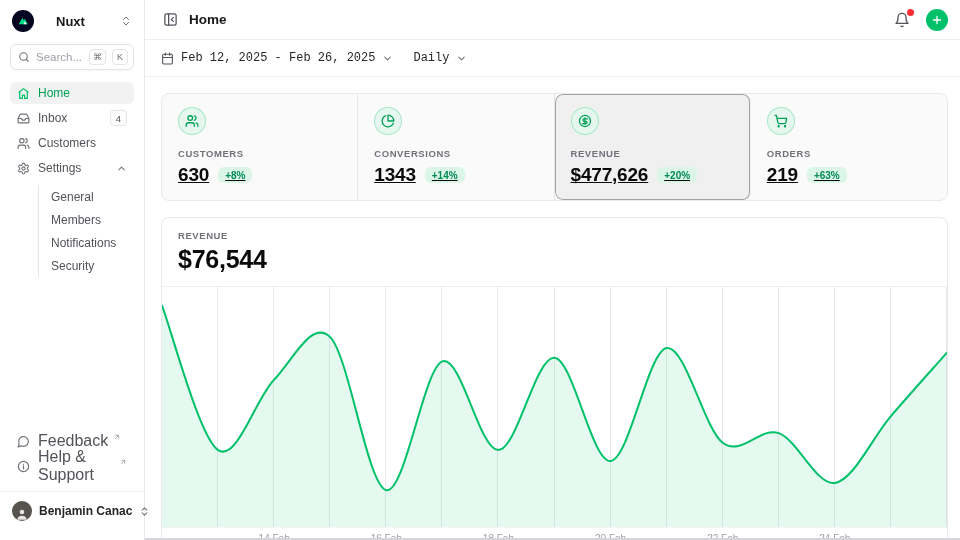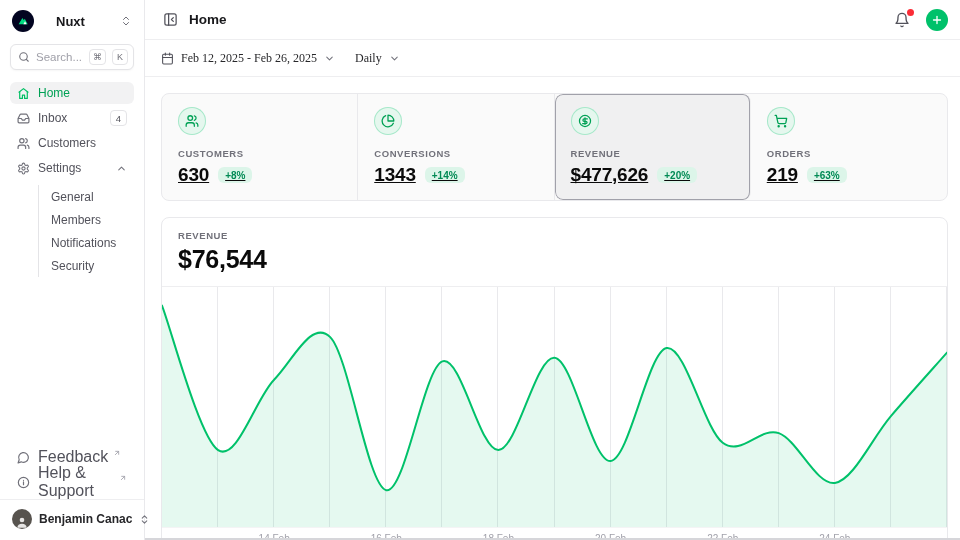--- a/index.html
+++ b/index.html
@@ -29,36 +29,36 @@
   .nav-item .nicon { color: #71717a; display: flex; flex: none; }
   .nav-item.active { background: #f2f2f3; color: #00A155; }
   .nav-item.active .nicon { color: #00BF63; }
   .nav-badge { margin-left: auto; min-width: 17px; height: 16px; border: 1px solid #e4e4e7; border-radius: 4px; font-size: 9.5px; color: #52525b; display: flex; align-items: center; justify-content: center; background: #fff; }
   .nav-chevron { margin-left: auto; color: #71717a; display: flex; }
   .sub-list { margin: 3px 0 1px 28px; border-left: 1px solid #e4e4e7; display: flex; flex-direction: column; }
   .sub-item { font-size: 12px; font-weight: 500; color: #52525b; padding: 4.5px 0 4.5px 12px; cursor: pointer; border-radius: 6px; }
   .sb-footer { margin-top: auto; display: flex; flex-direction: column; gap: 3px; padding-bottom: 6px; }
   .link-item { display: flex; align-items: center; gap: 8px; height: 22px; padding: 0 7px; font-size: 16px; font-weight: 500; color: #52525b; cursor: pointer; }
   .ext-arrow { color: #a1a1aa; display: flex; margin-left: -3px; margin-bottom: 8px; }
-  .sb-user-wrap { border-top: 1px solid #eeeef0; margin: 0 -10px; padding: 7px 10px 9px; }
+  .sb-user-wrap { border-top: 1px solid #eeeef0; margin: 8px -10px; padding: 7px 10px 9px; }
   .sb-user { display: flex; align-items: center; gap: 7px; padding: 2px; border-radius: 6px; cursor: pointer; }
   .avatar { width: 20px; height: 20px; border-radius: 50%; background: #57534e; color: #e7e5e4; display: flex; align-items: flex-end; justify-content: center; overflow: hidden; flex: none; }
   .user-name { font-size: 12px; font-weight: 600; color: #27272a; flex: 1; white-space: nowrap; }
 
   
   .main { flex: 1; display: flex; flex-direction: column; min-width: 0; position: relative; }
   .topbar { height: 40px; min-height: 40px; border-bottom: 1px solid #eeeef0; display: flex; align-items: center; gap: 9px; padding: 0 12px 0 16px; }
   .icon-btn { background: none; border: none; color: #52525b; display: flex; align-items: center; cursor: pointer; padding: 2px; }
   .page-title { font-size: 13.5px; font-weight: 700; color: #18181b; }
   .topbar-right { margin-left: auto; display: flex; align-items: center; gap: 14px; }
   .bell-wrap { position: relative; }
   .red-dot { position: absolute; top: -1px; right: -2px; width: 7px; height: 7px; border-radius: 50%; background: #fb2c36; }
   .plus-btn { width: 22px; height: 22px; border-radius: 50%; background: #00C16A; border: none; color: #fff; display: flex; align-items: center; justify-content: center; cursor: pointer; }
   .toolbar { height: 37px; min-height: 37px; border-bottom: 1px solid #eeeef0; display: flex; align-items: center; gap: 20px; padding: 0 16px; }
-  .tb-btn { display: flex; align-items: center; gap: 7px; background: none; border: none; font-family: Liberation Serif, serif; font-size: 12px; font-weight: 500; color: #27272a; cursor: pointer; }
+  .tb-btn { display: flex; align-items: center; gap: 7px; background: none; border: none; font-family: Liberation Mono, monospace; font-size: 12px; font-weight: 500; color: #27272a; cursor: pointer; }
   .tb-btn .cic { color: #52525b; display: flex; }
   .tb-btn .chev { color: #71717a; display: flex; }
 
   .content { flex: 1; min-height: 0; padding: 16px 12px 0 16px; display: flex; flex-direction: column; gap: 16px; }
 
   
   .stats-row { display: grid; grid-template-columns: repeat(4, 1fr); border: 1px solid #e9e9ec; border-radius: 8px; background: #fafafa; }
   .stat-card { padding: 13px 16px 14px; border-right: 1px solid #e9e9ec; cursor: pointer; }
   .stat-card:last-child { border-right: none; }
   .stat-card.selected { background: #f0f0f1; border-radius: 8px; box-shadow: inset 0 0 0 1px #a1a1aa; border-right-color: transparent; }

